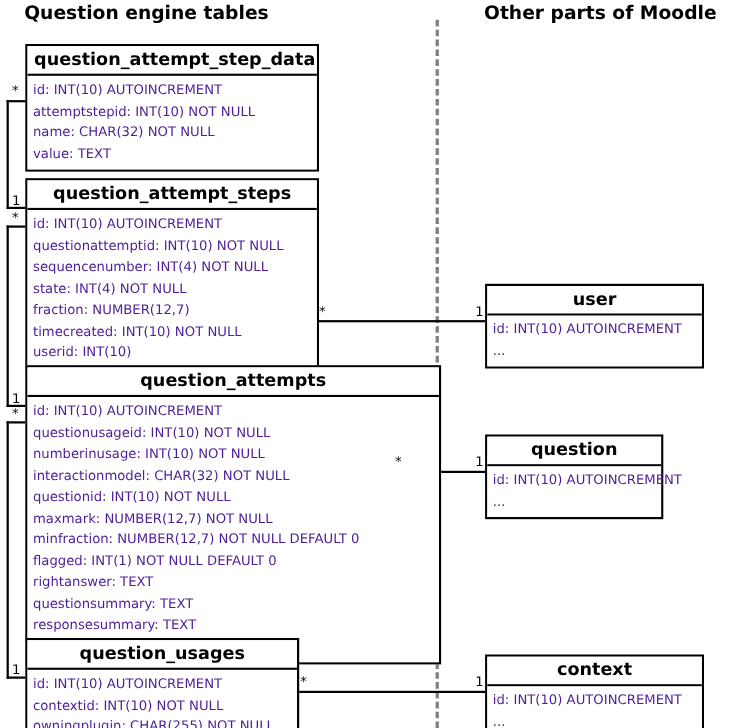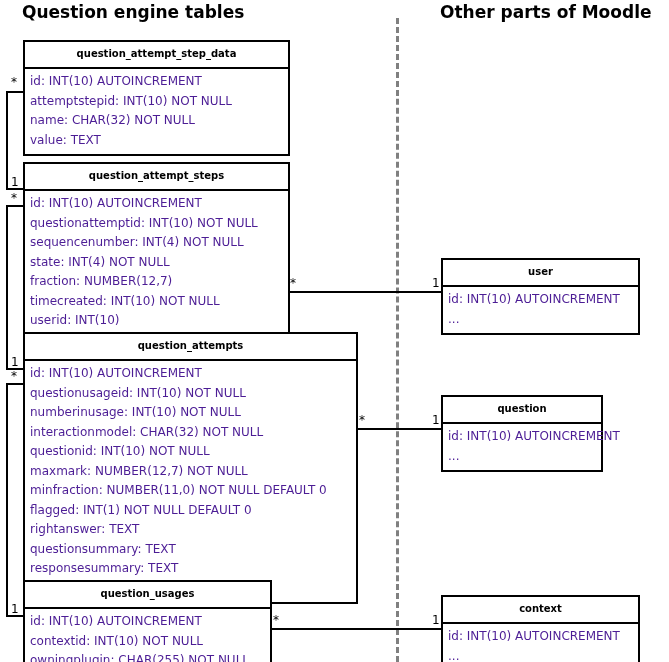--- a/index.html
+++ b/index.html
@@ -31,21 +31,21 @@
     box-sizing: border-box;
     border: 2px solid #000000;
     background: #ffffff;
     z-index: 5;
   }
   .entity-title {
     box-sizing: border-box;
     text-align: center;
     font-family: "DejaVu Sans", sans-serif;
     font-weight: bold;
-    font-size: 10px;
+    font-size: 16px;
     color: #000000;
     border-bottom: 2px solid #000000;
     padding: 4px 6px 5px 6px;
     line-height: 16px;
     white-space: nowrap;
     background: #ffffff;
   }
   .entity-fields {
     box-sizing: border-box;
     padding: 3px 5px 4px 5px;
@@ -139,30 +139,30 @@
       <div class="field">id: INT(10) AUTOINCREMENT</div>
       <div class="field">questionattemptid: INT(10) NOT NULL</div>
       <div class="field">sequencenumber: INT(4) NOT NULL</div>
       <div class="field">state: INT(4) NOT NULL</div>
       <div class="field">fraction: NUMBER(12,7)</div>
       <div class="field">timecreated: INT(10) NOT NULL</div>
       <div class="field">userid: INT(10)</div>
     </div>
   </div>
 
-  <div class="entity" style="left:23px; top:332px; width:335px;">
+  <div class="entity" style="left:23px; top:332px; width:378px;">
     <div class="entity-title">question_attempts</div>
     <div class="entity-fields">
       <div class="field">id: INT(10) AUTOINCREMENT</div>
       <div class="field">questionusageid: INT(10) NOT NULL</div>
       <div class="field">numberinusage: INT(10) NOT NULL</div>
       <div class="field">interactionmodel: CHAR(32) NOT NULL</div>
       <div class="field">questionid: INT(10) NOT NULL</div>
       <div class="field">maxmark: NUMBER(12,7) NOT NULL</div>
-      <div class="field">minfraction: NUMBER(11,0) NOT NULL DEFAULT 0</div>
+      <div class="field">minfraction: NUMBER(12,7) NOT NULL DEFAULT 0</div>
       <div class="field">flagged: INT(1) NOT NULL DEFAULT 0</div>
       <div class="field">rightanswer: TEXT</div>
       <div class="field">questionsummary: TEXT</div>
       <div class="field">responsesummary: TEXT</div>
       <div class="field">timemodified: INT(10) NOT NULL</div>
     </div>
   </div>
 
   <div class="entity" style="left:23px; top:580px; width:249px;">
     <div class="entity-title">question_usages</div>

